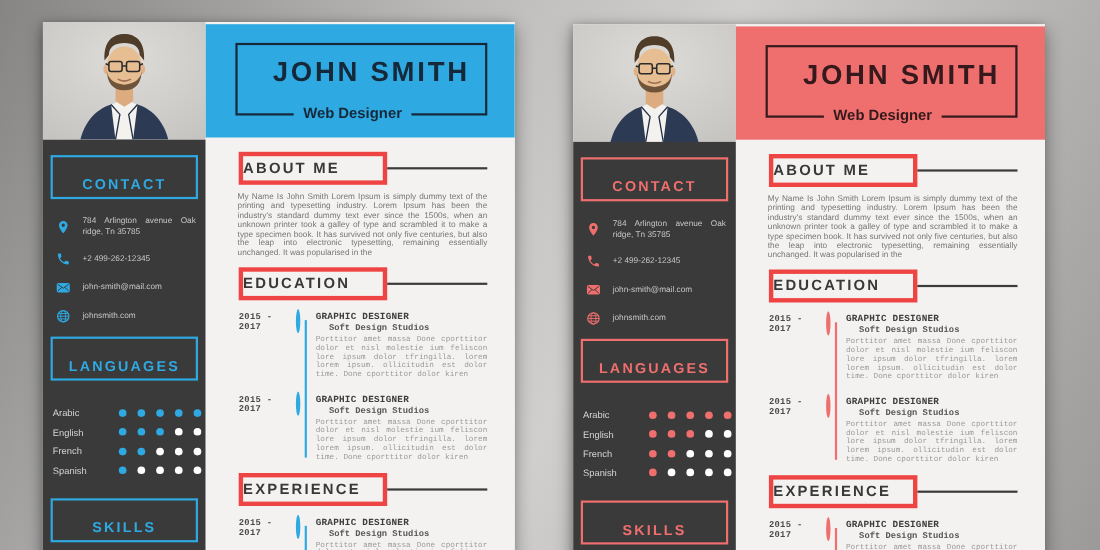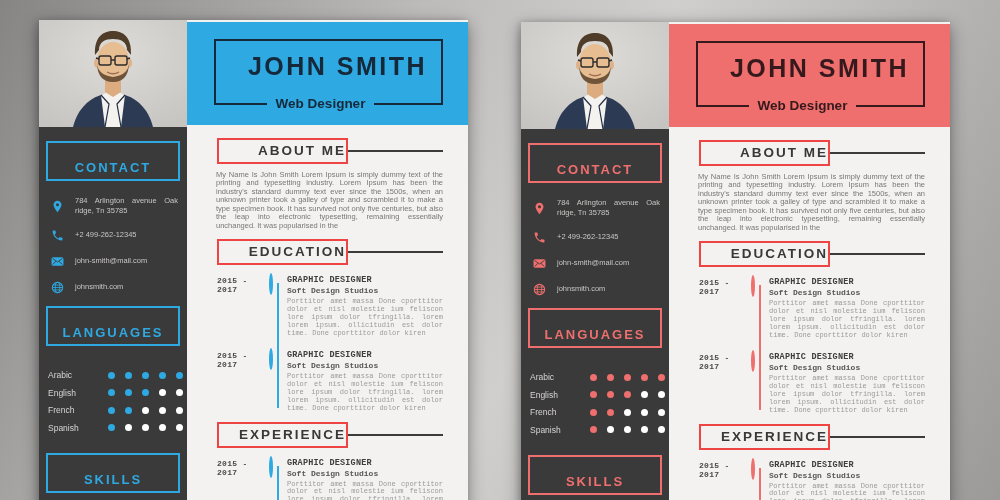--- a/index.html
+++ b/index.html
@@ -48,35 +48,35 @@
 
   
   .main{flex:1;display:flex;flex-direction:column;background:#f3f2f1;}
   .header{background:var(--accent);height:103px;margin-top:2px;position:relative;flex:0 0 auto;}
   .hbox{position:absolute;left:27px;right:25px;top:17px;height:62px;border:2px solid var(--ink);padding-left:18px;}
   .hbox h1{margin:11px 0 0;text-align:center;font-size:25px;letter-spacing:2.5px;color:var(--ink);font-weight:800;}
   .subtitle{position:absolute;left:0;right:16px;bottom:-9px;text-align:center;}
   .subtitle span{display:inline-block;background:var(--accent);padding:0 9px;font-size:13.5px;font-weight:bold;color:var(--ink);}
   .content{padding:13px 25px 0 30px;}
   .sec-head{display:flex;align-items:center;}
-  .sec-box{flex:0 0 127px;border:2px solid #ef4444;text-align:right;font-weight:bold;
+  .sec-box{flex:0 0 127px;border:4px solid #ef4444;text-align:left;font-weight:bold;
     font-size:13.5px;letter-spacing:2px;color:#383838;padding:3px 0 4px;background:#f3f2f1;}
   .sec-line{flex:1;height:2px;background:#3b3b3b;}
   .about-text{margin:7px 0 2px -1px;font-size:7.5px;line-height:1.13;color:#787776;text-align:justify;}
   .section{margin-top:9px;}
   .timeline{position:relative;margin-top:10px;font-family:Liberation Mono, monospace;}
   .timeline::before{content:"";position:absolute;left:60px;top:8px;bottom:5px;width:2px;background:var(--accent);}
   .timeline.open::before{bottom:-80px;}
   .tl-entry{display:grid;grid-template-columns:52px 18px 1fr;}
   .tl-entry + .tl-entry{margin-top:13px;}
   .tl-date{font-size:8px;font-weight:bold;color:#4a4a4a;letter-spacing:.3px;padding-top:1px;}
   .tl-node{width:7px;height:7px;border:2px solid var(--accent);border-radius:50%;background:#f3f2f1;
     margin:0 auto;position:relative;z-index:1;}
   .tl-role{margin:0;font-size:8.5px;font-weight:800;color:#3e3e3e;letter-spacing:.2px;}
-  .tl-org{margin:1px 0 0;font-size:8px;font-weight:bold;color:#585756;}
+  .tl-org{margin:1px 12px 0;font-size:8px;font-weight:bold;color:#585756;}
   .tl-text{margin:3px 0 0;font-size:7px;line-height:1.12;color:#9b9a99;text-align:justify;}
 </style>
 </head>
 <body>
 
 <div class="stage" id="stage">
     <article class="resume theme-blue" style="--accent: #2ea9e1; --ink: #16293a;">
 
     <aside class="side">
       <div class="photo">

